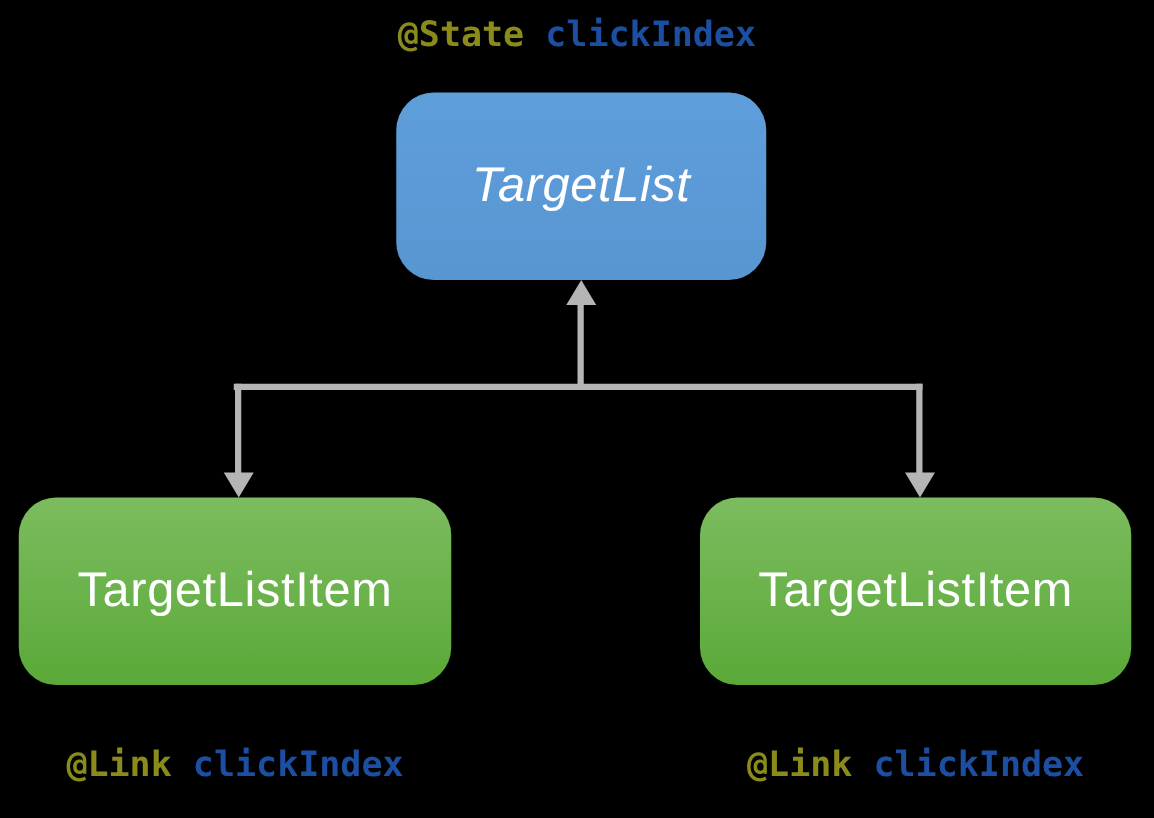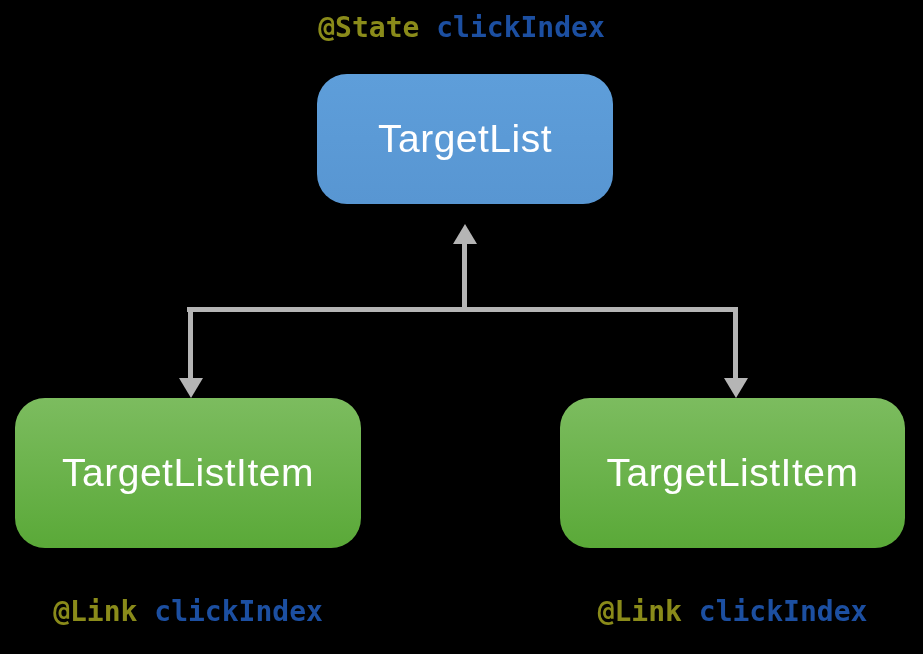--- a/index.html
+++ b/index.html
@@ -41,22 +41,23 @@
     border-radius:30px;
     display:flex;
     align-items:center;
     justify-content:center;
     color:var(--node-text);
     font-size:39px;
     font-weight:400;
     letter-spacing:0.5px;
   }
   .node-parent{
-    left:317px;top:74px;width:296px;height:130px;
+    left:317px;top:74px;width:296px;height:150px;
     background:linear-gradient(180deg, var(--parent-top), var(--parent-bottom));
+    font-style:italic;
   }
   .node-child-left{
     left:15px;top:398px;width:346px;height:150px;
     background:linear-gradient(180deg, var(--green-top), var(--green-bottom));
   }
   .node-child-right{
     left:560px;top:398px;width:345px;height:150px;
     background:linear-gradient(180deg, var(--green-top), var(--green-bottom));
   }
   .line{position:absolute;background:var(--arrow);}

